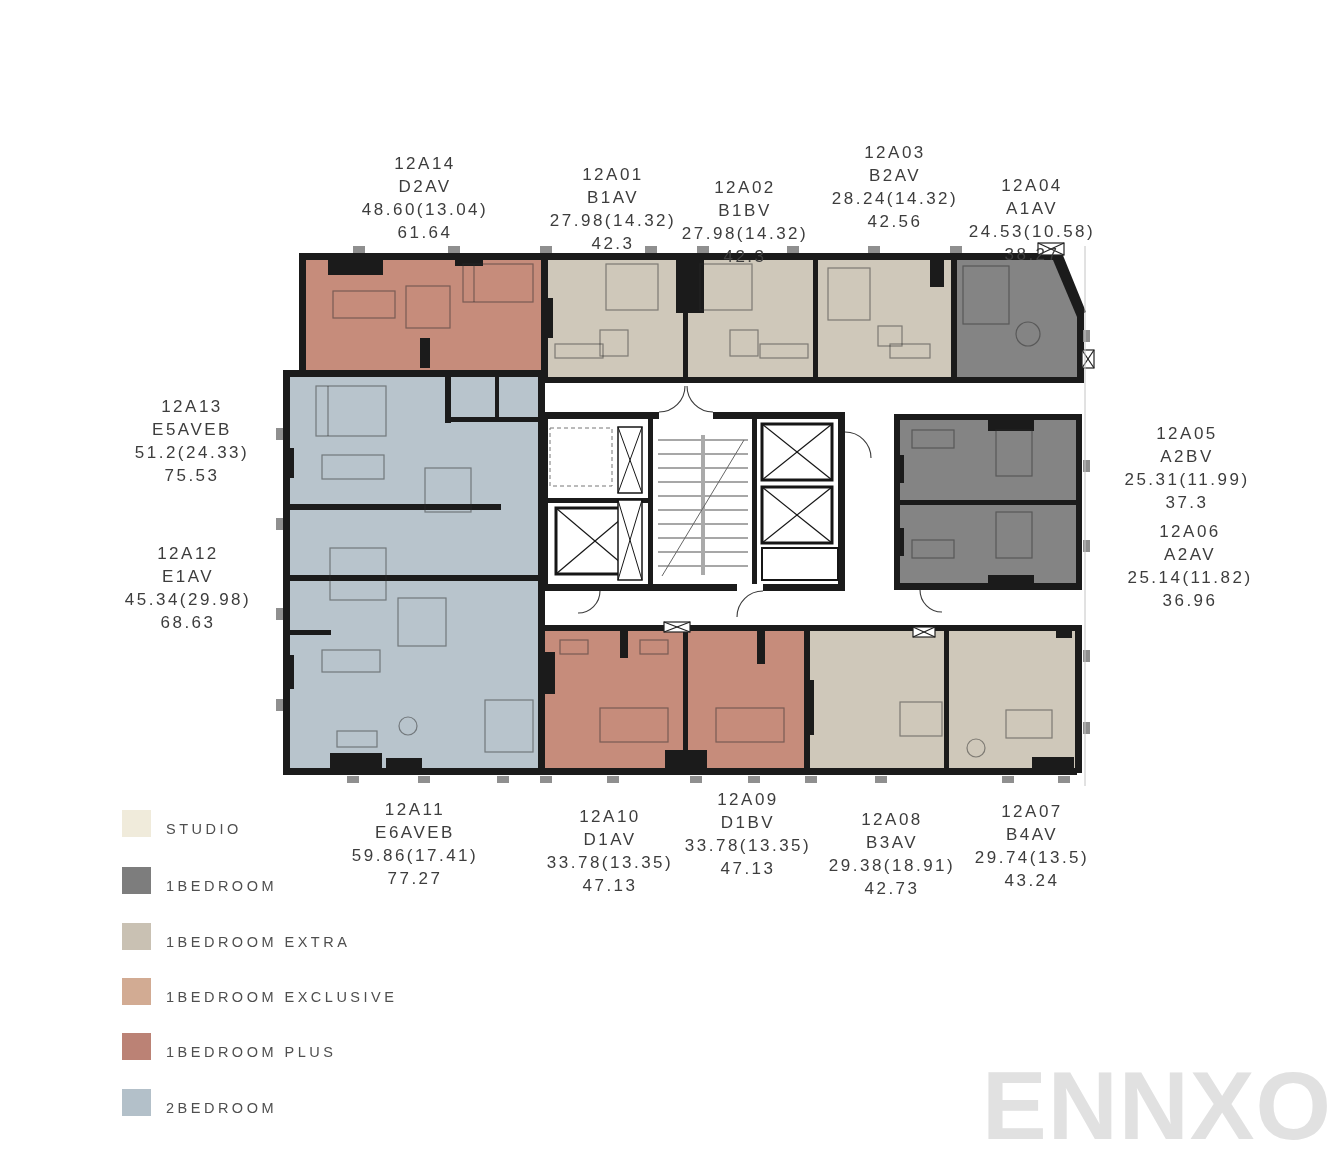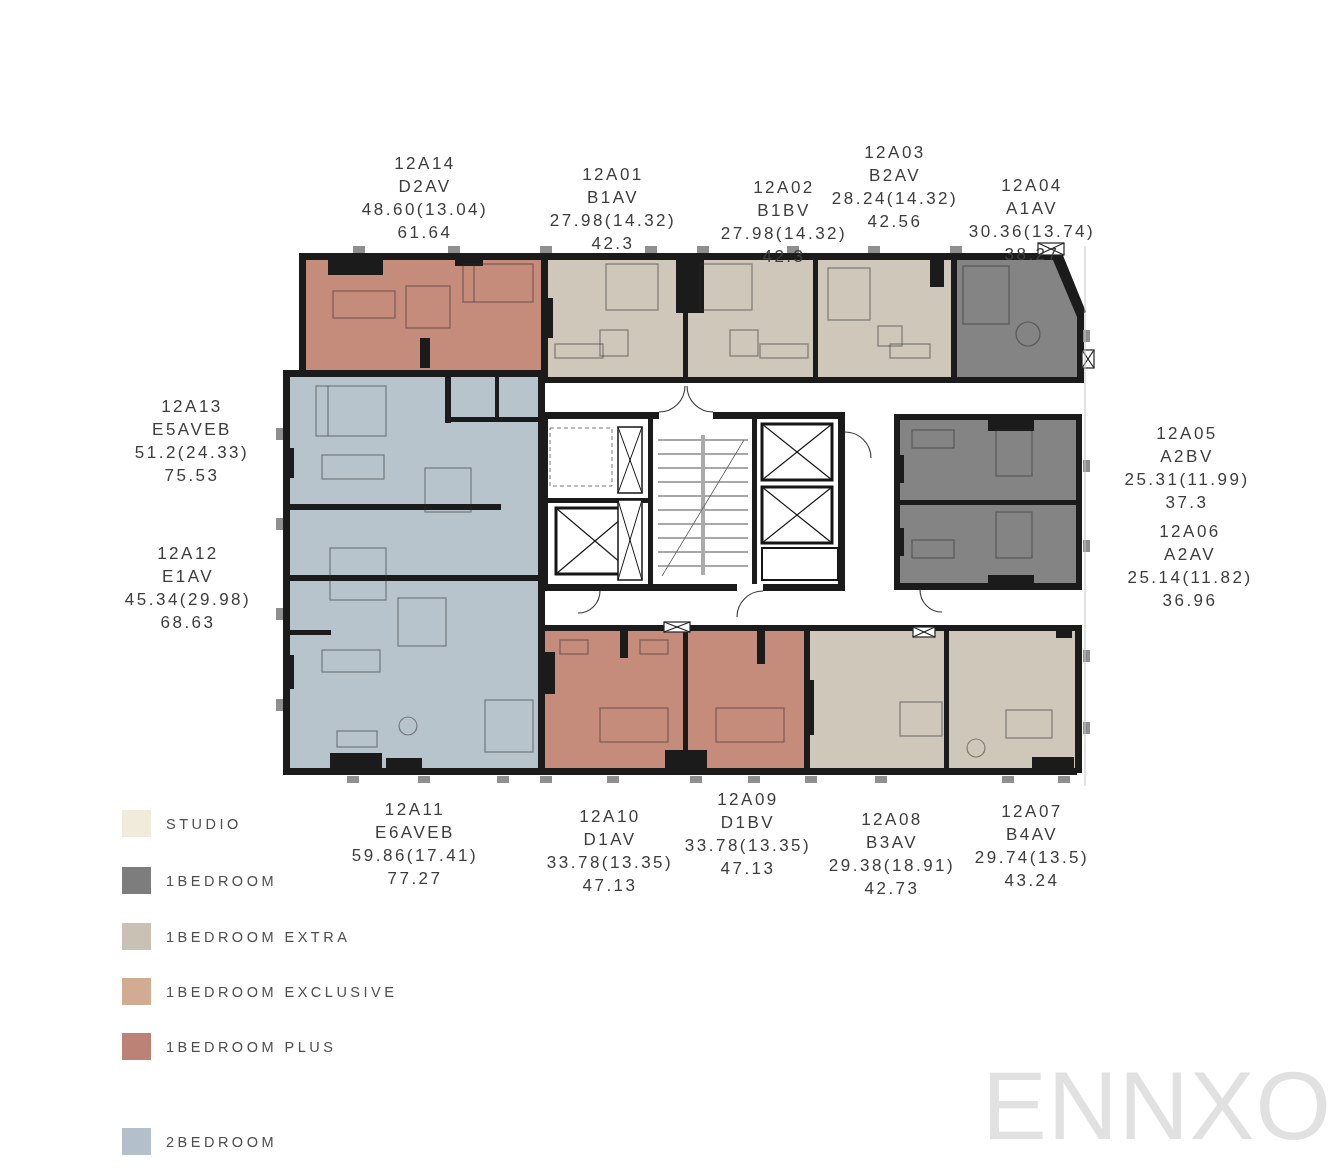--- a/index.html
+++ b/index.html
@@ -6,26 +6,26 @@
   body{
     width:1342px;height:1174px;position:relative;background:#ffffff;
     font-family:"Liberation Sans",sans-serif;overflow:hidden;
   }
   .plan-svg{position:absolute;left:0;top:0;}
   .ul{
     position:absolute;transform:translateX(-50%);text-align:center;
     color:#3d3d3d;font-size:17px;line-height:23px;letter-spacing:2.5px;
     white-space:nowrap;
   }
-  .legend-row{position:absolute;left:122px;display:flex;align-items:center;gap:15px;}
+  .legend-row{position:absolute;left:122px;display:flex;align-items:flex-end;gap:15px;}
   .sw{width:29px;height:27px;flex:0 0 auto;}
   .legend-label{font-size:14.5px;letter-spacing:3.5px;color:#4f4f4f;white-space:nowrap;}
   .watermark{
     position:absolute;left:982px;top:1050px;
-    font-size:97px;font-weight:normal;color:#e1e1e1;letter-spacing:1px;text-align:center;
+    font-size:97px;font-weight:bold;color:#e1e1e1;letter-spacing:1px;text-align:center;
   }
 </style>
 </head>
 <body>
 
 <svg class="plan-svg" width="1342" height="1174" viewBox="0 0 1342 1174">
 
   <g>
     <rect x="303" y="257" width="242" height="116" style="fill: rgb(198, 140, 123);"></rect>
     <rect x="448" y="373" width="97" height="47" style="fill: rgb(198, 140, 123);"></rect>
@@ -239,36 +239,36 @@
   <div>D2AV</div>
   <div>48.60(13.04)</div>
   <div>61.64</div>
 </div>
 <div class="ul" style="left:613px;top:163px">
   <div>12A01</div>
   <div>B1AV</div>
   <div>27.98(14.32)</div>
   <div>42.3</div>
 </div>
-<div class="ul" style="left:784px;top:176px">
+<div class="ul" style="left:745px;top:176px">
   <div>12A02</div>
   <div>B1BV</div>
   <div>27.98(14.32)</div>
   <div>42.3</div>
 </div>
 <div class="ul" style="left:895px;top:141px">
   <div>12A03</div>
   <div>B2AV</div>
   <div>28.24(14.32)</div>
   <div>42.56</div>
 </div>
 <div class="ul" style="left:1032px;top:174px">
   <div>12A04</div>
   <div>A1AV</div>
-  <div>30.36(13.74)</div>
+  <div>24.53(10.58)</div>
   <div>38.27</div>
 </div>
 <div class="ul" style="left:1187px;top:422px">
   <div>12A05</div>
   <div>A2BV</div>
   <div>25.31(11.99)</div>
   <div>37.3</div>
 </div>
 <div class="ul" style="left:1190px;top:520px">
   <div>12A06</div>
@@ -333,19 +333,19 @@
     <span class="legend-label">1BEDROOM EXTRA</span>
   </div>
   <div class="legend-row" style="top:978px">
     <span class="sw" style="background-color: rgb(210, 171, 147);"></span>
     <span class="legend-label">1BEDROOM EXCLUSIVE</span>
   </div>
   <div class="legend-row" style="top:1033px">
     <span class="sw" style="background-color: rgb(187, 130, 117);"></span>
     <span class="legend-label">1BEDROOM PLUS</span>
   </div>
-  <div class="legend-row" style="top:1128px">
+  <div class="legend-row" style="top:1089px">
     <span class="sw" style="background-color: rgb(179, 192, 201);"></span>
     <span class="legend-label">2BEDROOM</span>
   </div>
 </div>
 
 <div class="watermark">ENNXO</div>
 
 </body></html>

